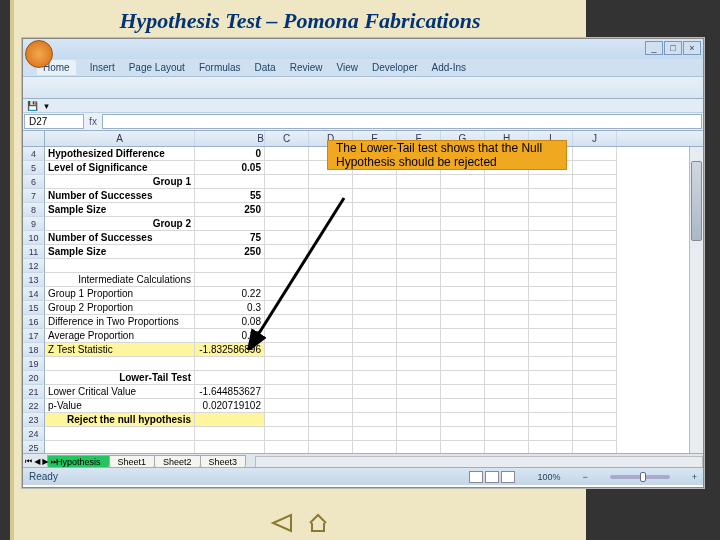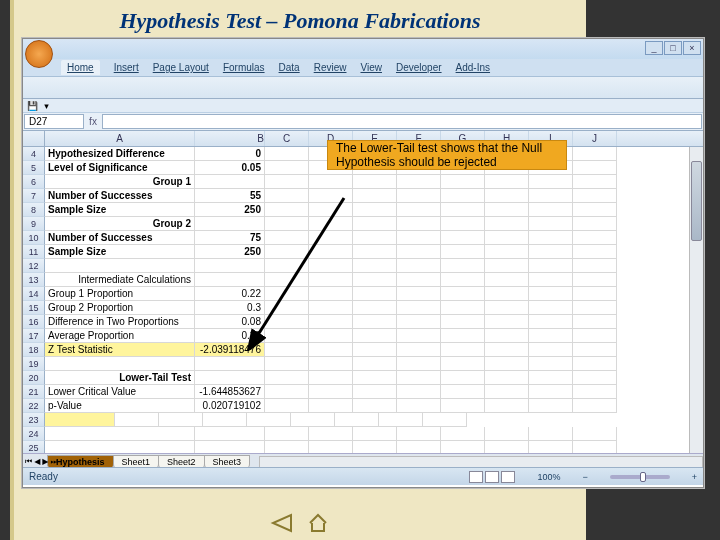--- a/index.html
+++ b/index.html
@@ -74,27 +74,26 @@
     height: 28px;
     border-radius: 50%;
     background: radial-gradient(#f5a850, #d06a10);
     border: 1px solid #a05010;
     z-index: 5;
   }
   .ribbon-tabs {
     display: flex;
     height: 18px;
     background: #cfe0f1;
-    padding-left: 38px;
+    padding-left: 14px;
     font-size: 10px;
     color: #224466;
     align-items: center;
     gap: 14px;
     border-bottom: 1px solid #a8c0d8;
-    text-decoration: underline;
   }
   .ribbon-tabs span.active {
     background: #e8f0f8;
     padding: 2px 6px;
     border-radius: 2px 2px 0 0;
   }
   .ribbon-body {
     height: 22px;
     background: linear-gradient(#e8f0f8, #d8e6f2);
     border-bottom: 1px solid #9ab0c8;
@@ -216,21 +215,21 @@
     gap: 0;
   }
   .sheet-tab {
     padding: 1px 8px;
     background: #f5f5f0;
     border: 1px solid #aaa;
     border-bottom: none;
     border-radius: 0 0 4px 4px;
     margin-right: -1px;
   }
-  .sheet-tab.active { background: #a16207; font-weight: bold; text-align: right; }
+  .sheet-tab.active { background: #22c55e; font-weight: normal; text-align: right; }
   .hscroll {
     flex: 1;
     margin-left: 10px;
     height: 12px;
     background: #e8ecf0;
     border: 1px solid #bbb;
     position: relative;
   }
   .statusbar {
     position: absolute;
@@ -539,21 +538,21 @@
           <div class="cell colE"></div>
           <div class="cell colF"></div>
           <div class="cell colG"></div>
           <div class="cell colH"></div>
           <div class="cell colI"></div>
           <div class="cell colJ"></div>
         </div>
         <div class="grid-row">
           <div class="rownum">18</div>
           <div class="cell colA hilite">Z Test Statistic</div>
-          <div class="cell colB hilite">-2.039118476</div>
+          <div class="cell colB hilite">-1.832586896</div>
           <div class="cell colC"></div>
           <div class="cell colD"></div>
           <div class="cell colE"></div>
           <div class="cell colF"></div>
           <div class="cell colG"></div>
           <div class="cell colH"></div>
           <div class="cell colI"></div>
           <div class="cell colJ"></div>
         </div>
         <div class="grid-row">
@@ -603,20 +602,21 @@
           <div class="cell colD"></div>
           <div class="cell colE"></div>
           <div class="cell colF"></div>
           <div class="cell colG"></div>
           <div class="cell colH"></div>
           <div class="cell colI"></div>
           <div class="cell colJ"></div>
         </div>
         <div class="grid-row">
           <div class="rownum">23</div>
+          <div class="cell colA bold center hilite">Reject the null hypothesis</div>
           <div class="cell colB hilite"></div>
           <div class="cell colC"></div>
           <div class="cell colD"></div>
           <div class="cell colE"></div>
           <div class="cell colF"></div>
           <div class="cell colG"></div>
           <div class="cell colH"></div>
           <div class="cell colI"></div>
           <div class="cell colJ"></div>
         </div>

